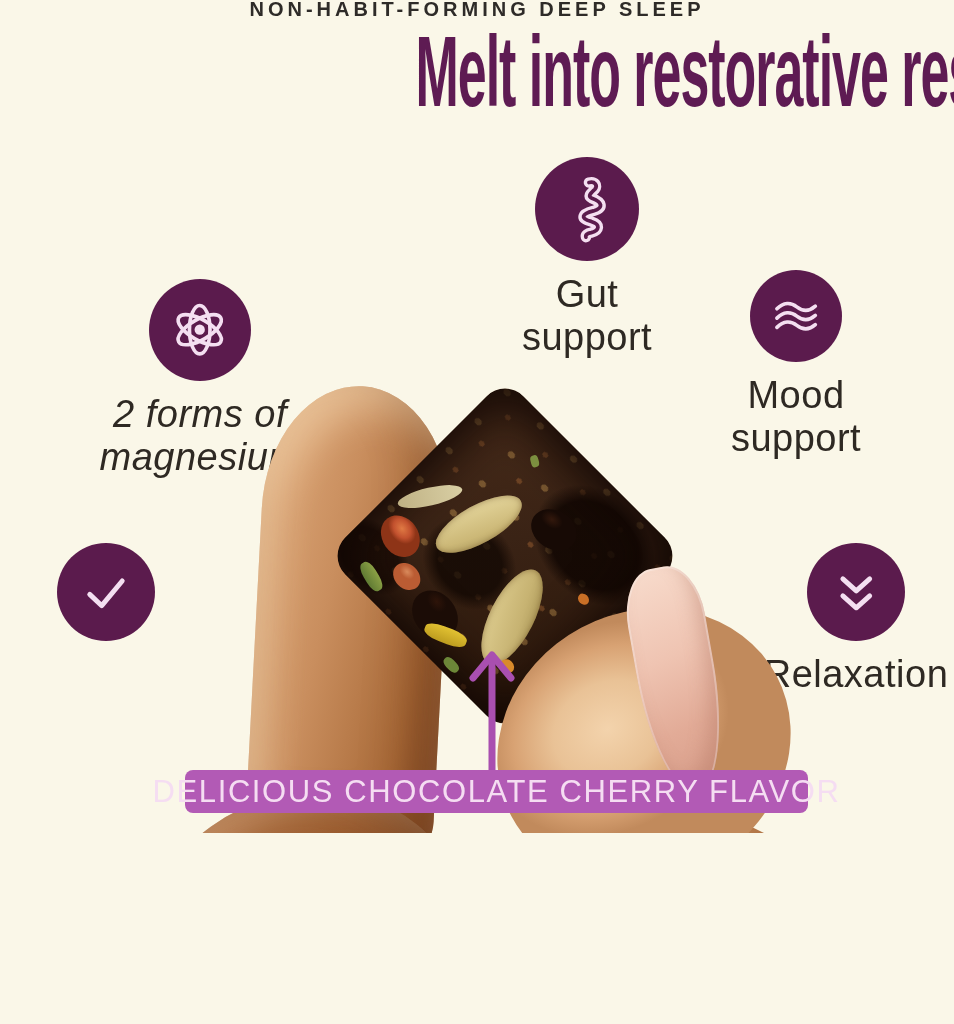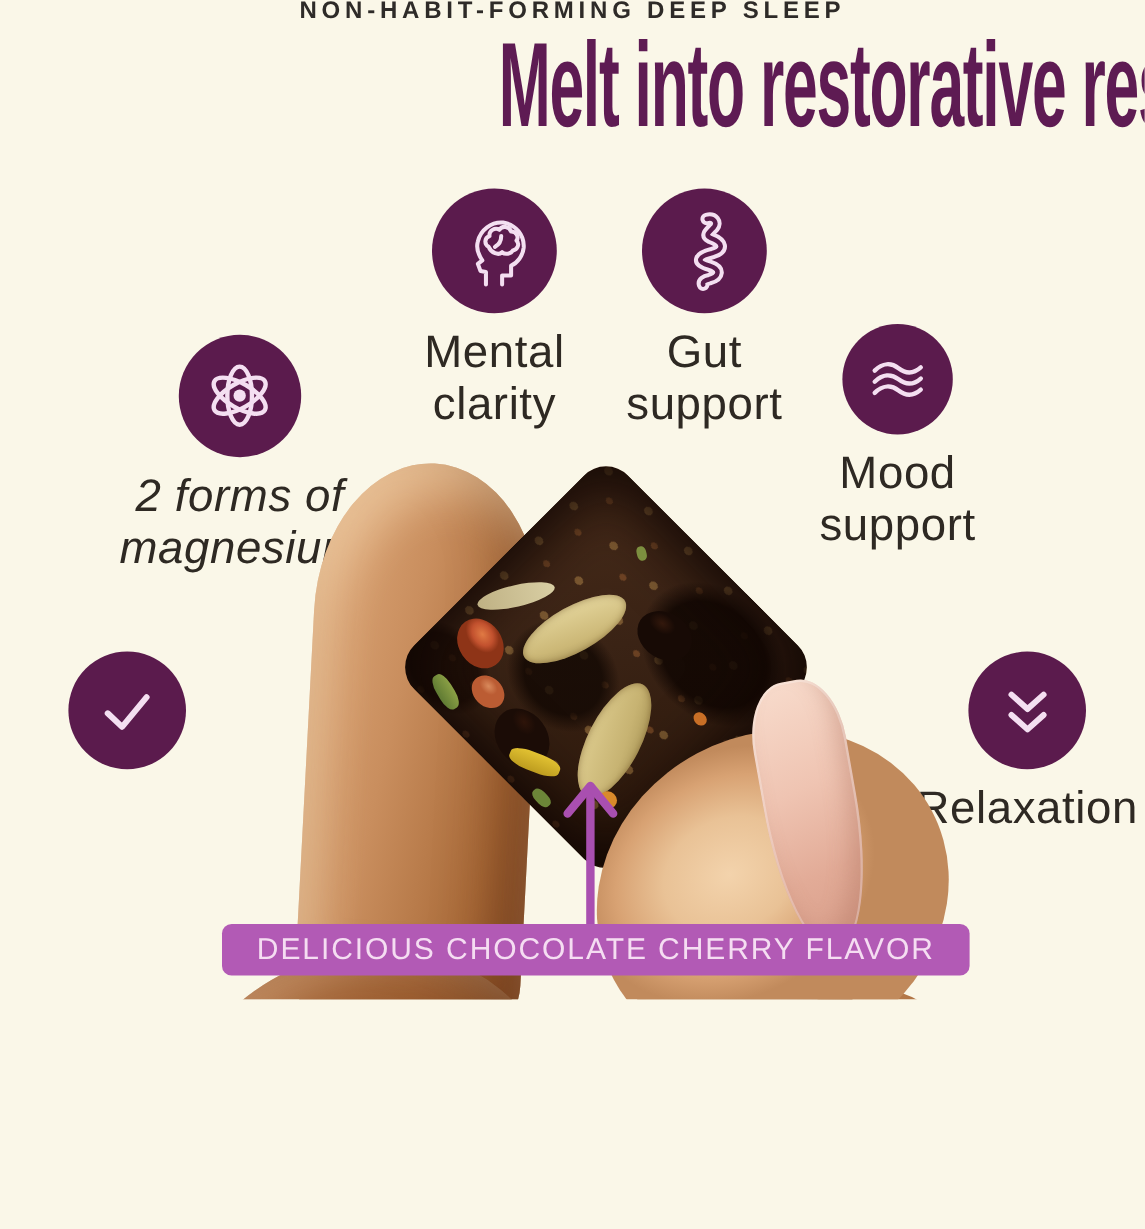--- a/index.html
+++ b/index.html
@@ -39,21 +39,21 @@
   }
   .circle svg{width:72%;height:72%;}
   .icon-line{fill:none;stroke:var(--icon-stroke);stroke-linecap:round;stroke-linejoin:round;}
   .feature-label{
     margin-top:12px;font-size:38px;line-height:1.12;letter-spacing:.5px;
     text-align:center;white-space:pre-line;color:var(--text-dark);
   }
   .f-mental{left:292px;top:157px;width:240px;}
   .f-gut{left:467px;top:157px;width:240px;}
   .f-mag{left:70px;top:279px;width:260px;font-style:italic;}
-  .f-mood{left:628px;top:270px;width:240px;}
+  .f-mood{left:676px;top:270px;width:240px;}
   .f-habit{left:-12px;top:543px;width:235px;}
   .f-relax{left:750px;top:543px;width:212px;}
   .c-104{width:104px;height:104px;}
   .c-102{width:102px;height:102px;}
   .c-92{width:92px;height:92px;}
   .c-98{width:98px;height:98px;}
   
   .photo-part{position:absolute;}
   .thumb{
     left:256px;top:386px;width:188px;height:470px;z-index:1;
@@ -139,46 +139,35 @@
   .orange-dot2{left:206px;top:96px;width:12px;height:10px;background:#c96f26;}
   .speck-green{left:74px;top:34px;width:12px;height:8px;background:#7c8f3f;border-radius:40%;transform:rotate(30deg);}
   
   .arrow{position:absolute;left:462px;top:646px;width:60px;height:132px;z-index:6;}
   .callout{
     position:absolute;left:185px;top:770px;width:623px;height:43px;z-index:7;
     background:var(--callout-bg);border-radius:8px;
     display:flex;align-items:center;justify-content:center;
   }
   .callout-text{
-    font-size:25px;font-weight:400;letter-spacing:1.6px;color:var(--callout-text);
+    font-size:31px;font-weight:400;letter-spacing:1.6px;color:var(--callout-text);
     white-space:nowrap;
     text-align:right;
   }
 </style>
 </head>
 <body>
 
 <div class="page">
 
   <div class="eyebrow">NON-HABIT-FORMING DEEP SLEEP</div>
   <div class="headline-wrap">
     <div class="headline">Melt into restorative rest with one Bite</div>
   </div>
 
-  <div class="feature f-mental">
-    <div class="circle c-104">
-      <svg viewBox="0 0 100 100">
-        <path class="icon-line" stroke-width="4.5" d="M40 87 V73 L34 72 L31 64 L36 60 C31 53 29 46 31 39 C34 26 46 17 59 18 C73 20 83 32 82 46 C81 55 75 63 68 66 L68 77 H58 V87"></path>
-        <path class="icon-line" stroke-width="4.5" d="M43 45 C38 42 38 35 44 33 C43 27 50 23 55 26 C58 21 66 22 68 28 C74 28 77 34 74 38 C78 42 75 48 70 49 C68 53 61 54 58 51 C54 55 46 52 43 45 Z"></path>
-        <path class="icon-line" stroke-width="4.5" d="M57 33 C57 39 54 43 50 45"></path>
-      </svg>
-    </div>
-    <div class="feature-label">Mental
-clarity</div>
-  </div>
 
   <div class="feature f-gut">
     <div class="circle c-104">
       <svg viewBox="0 0 100 100">
         <path class="icon-line" stroke-width="14" d="M52 14 C60 12 64 18 60 23 C54 29 50 32 56 35 C70 40 72 48 58 52 C42 56 40 62 55 66 C68 70 66 78 55 81 C50 82 47 84 48 87"></path>
         <path class="icon-line" stroke-width="5" stroke="#5B1B4D" style="stroke:var(--brand-purple)" d="M52 14 C60 12 64 18 60 23 C54 29 50 32 56 35 C70 40 72 48 58 52 C42 56 40 62 55 66 C68 70 66 78 55 81 C50 82 47 84 48 87"></path>
       </svg>
     </div>
     <div class="feature-label">Gut
 support</div>

